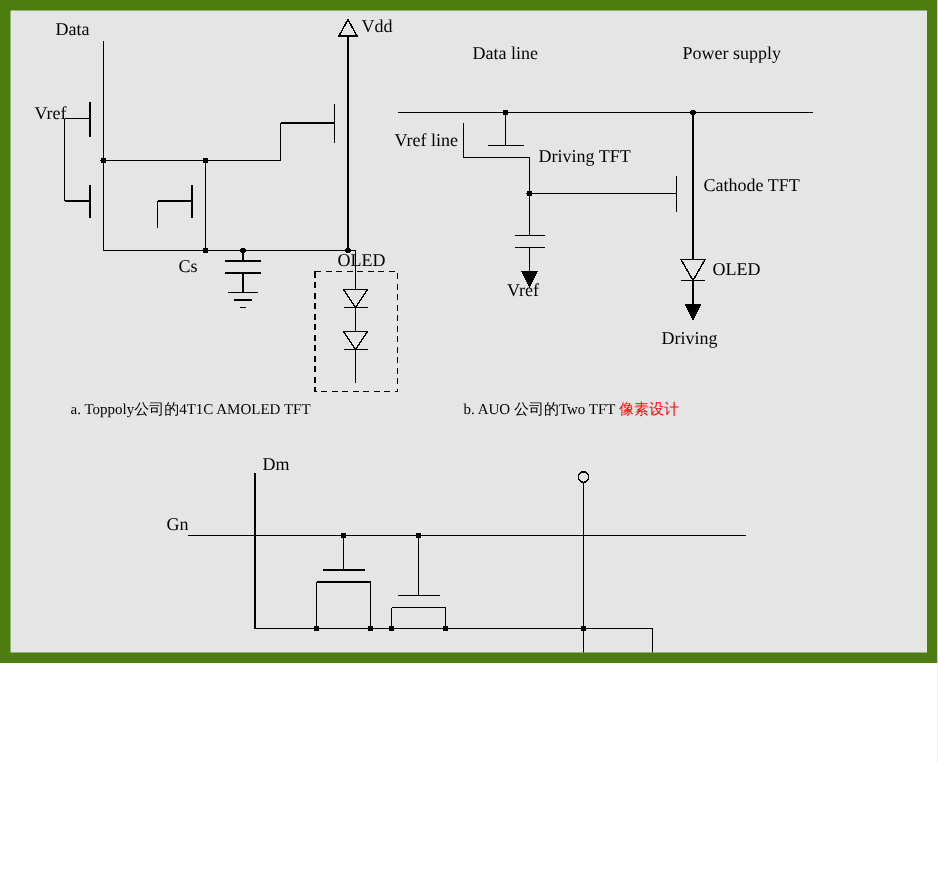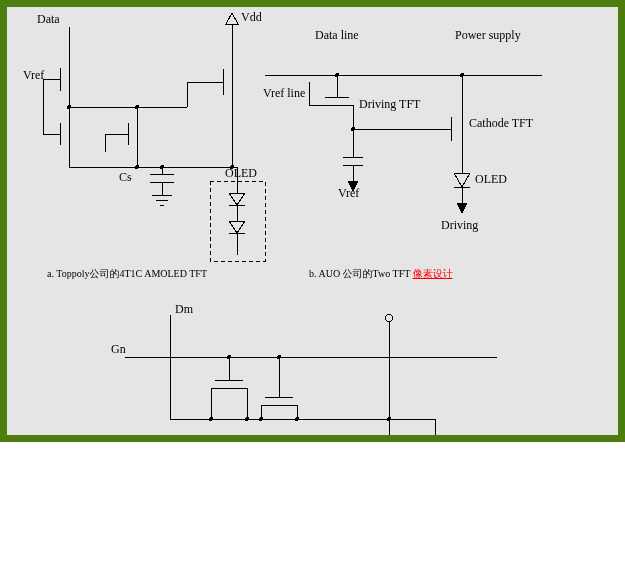--- a/index.html
+++ b/index.html
@@ -21,21 +21,21 @@
     white-space: nowrap;
     line-height: 1.15;
   }
   .caption {
     position: absolute;
     font-size: 10px;
     color: #000000;
     white-space: nowrap;
     line-height: 1.2;
   }
-  .red-u { color: #ff0000; text-decoration: underline; }
+  .red-u { color: #ff0000; }
   .fig-caption {
     position: absolute;
     left: 0;
     top: 556px;
     width: 100%;
     text-align: center;
     font-size: 14px;
     font-weight: bold;
     color: #ff0000;
     white-space: nowrap;

